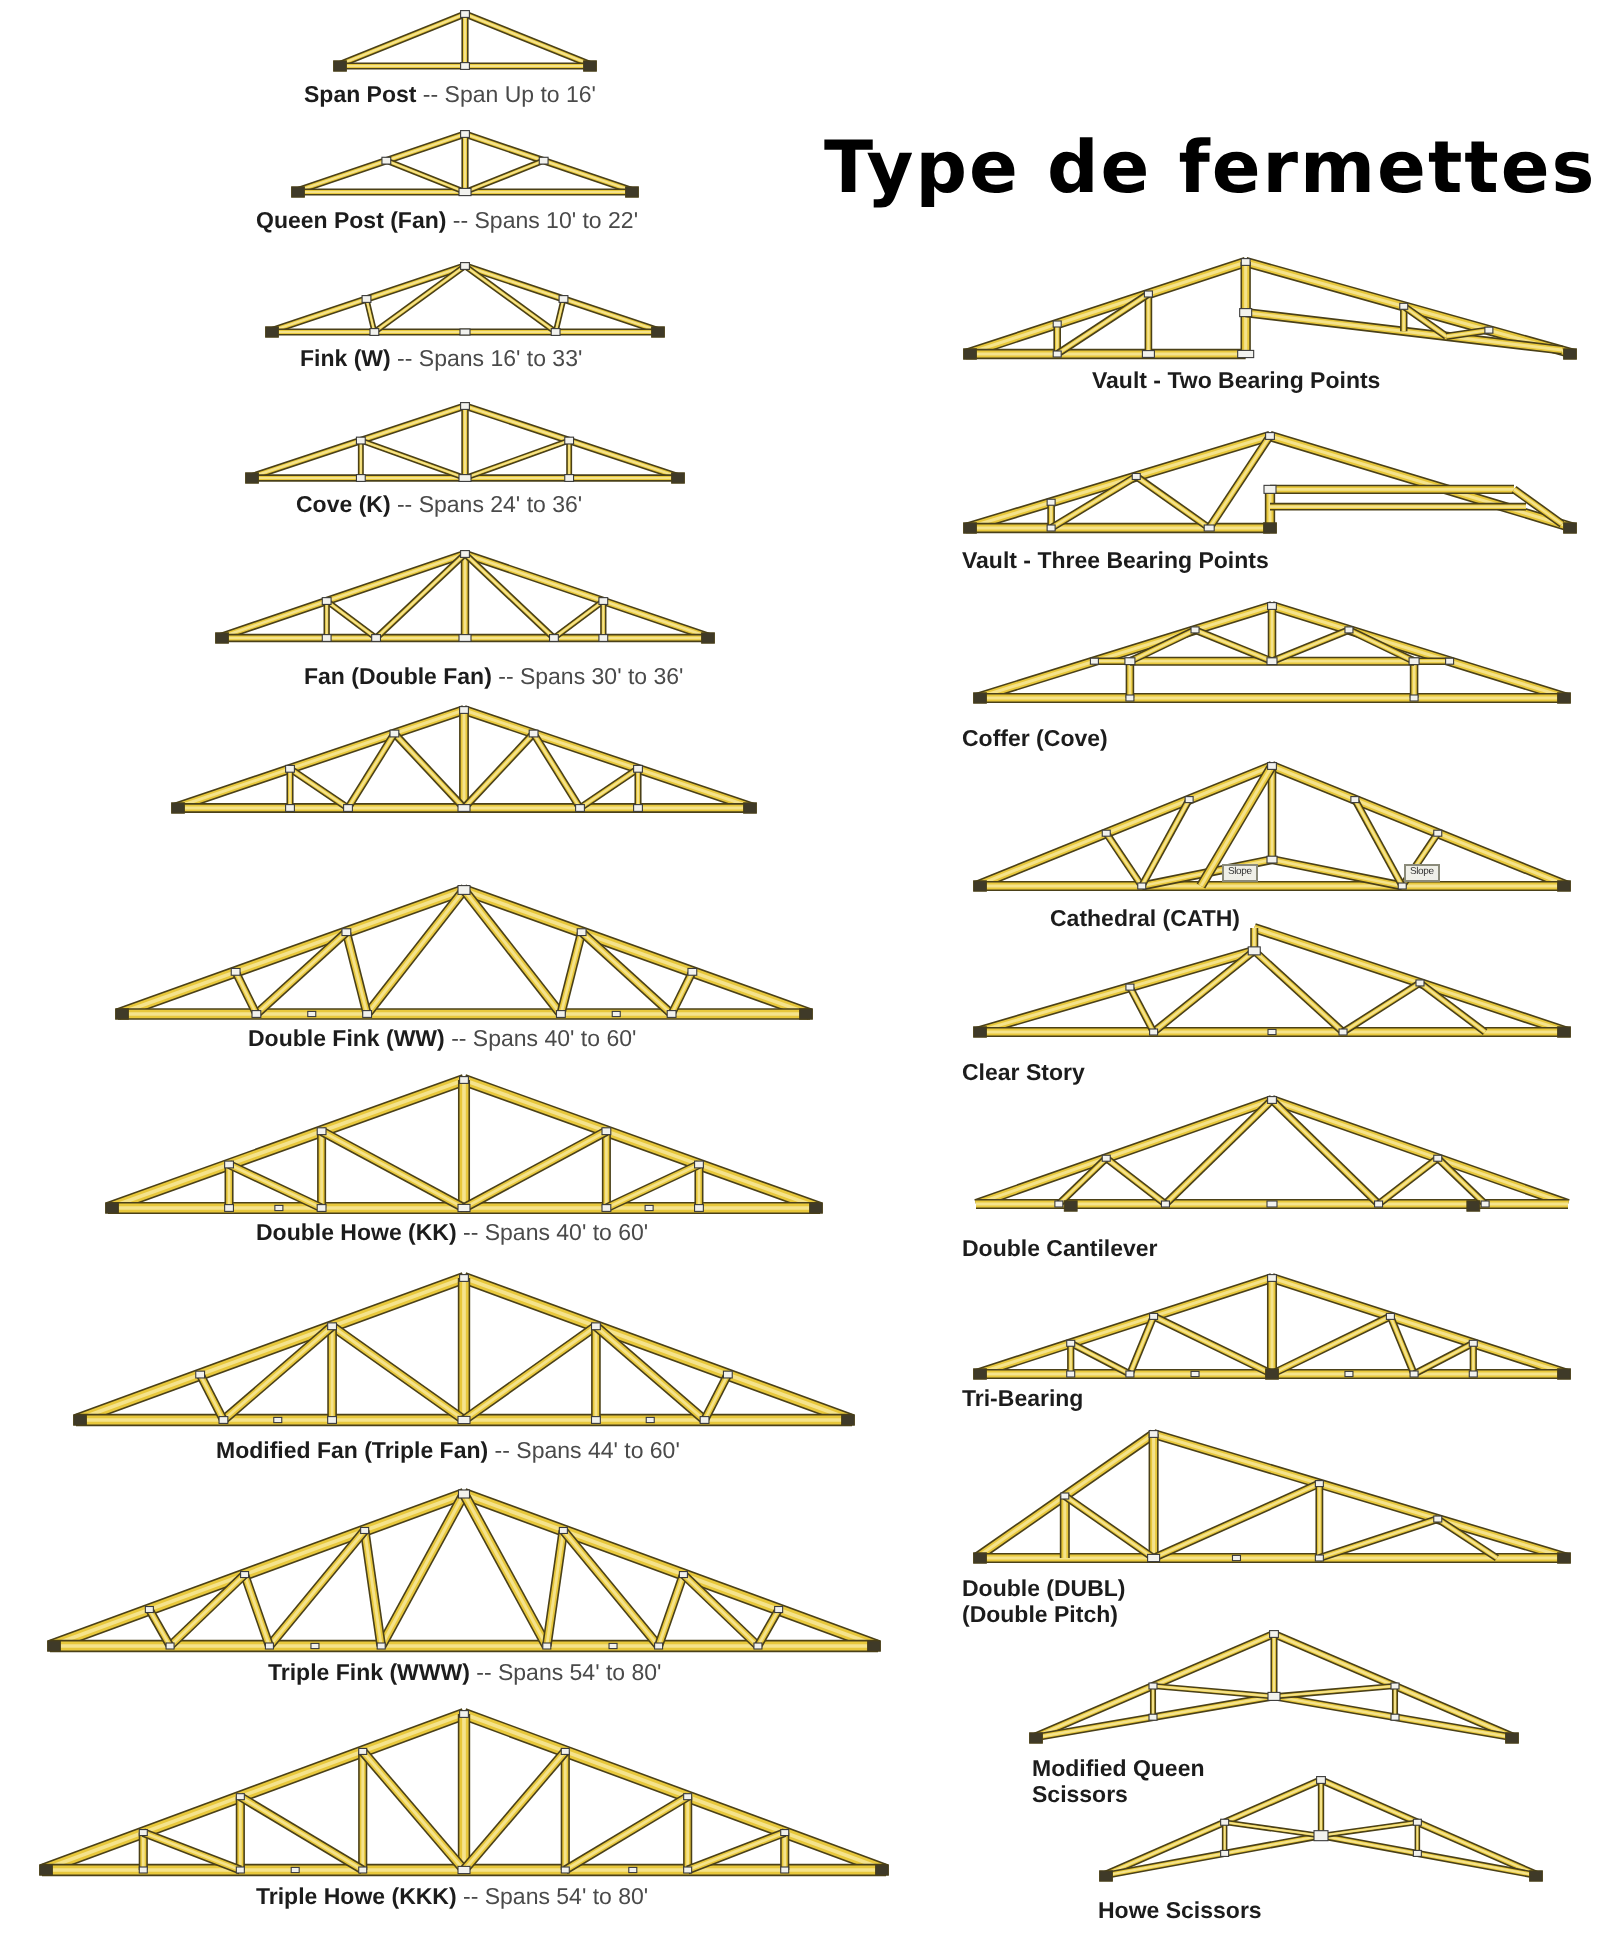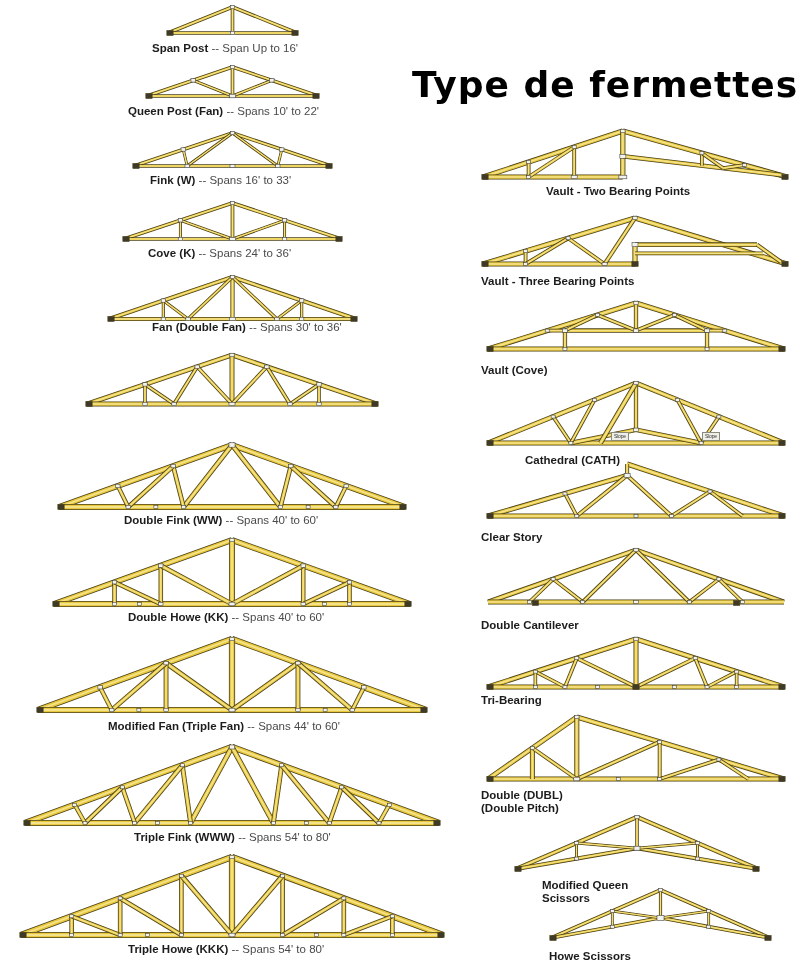--- a/index.html
+++ b/index.html
@@ -227,21 +227,21 @@
           <rect x="79.84" y="45.3" width="4.4" height="3.4" fill="#f2f2ee" stroke="#3a3a3a" stroke-width="0.55"></rect>
           <rect x="168.76000000000002" y="45.3" width="4.4" height="3.4" fill="#f2f2ee" stroke="#3a3a3a" stroke-width="0.55"></rect>
           <rect x="55.14" y="45.3" width="4.4" height="3.4" fill="#f2f2ee" stroke="#3a3a3a" stroke-width="0.55"></rect>
           <rect x="193.46" y="45.3" width="4.4" height="3.4" fill="#f2f2ee" stroke="#3a3a3a" stroke-width="0.55"></rect>
           <rect x="123.5" y="45.3" width="6" height="3.4" fill="#f2f2ee" stroke="#3a3a3a" stroke-width="0.55"></rect>
           <rect x="1.7999999999999998" y="44.4" width="6.4" height="5.2" fill="#3f3a28" stroke="#4a4018" stroke-width="0.5"></rect>
           <rect x="244.8" y="44.4" width="6.4" height="5.2" fill="#3f3a28" stroke="#4a4018" stroke-width="0.5"></rect>
         </g>
       </svg>
     </div>
-  <div class="caption" style="left:124px;top:321px;padding-left:28px;"><span class="nm">Fan (Double Fan)</span><span class="sp"> -- Spans 30' to 36'</span></div>
+  <div class="caption" style="left:124px;top:333px;padding-left:28px;"><span class="nm">Fan (Double Fan)</span><span class="sp"> -- Spans 30' to 36'</span></div>
 
   <div class="truss-cell" style="left:84px;top:350px;width:296px;height:59px;">
       <svg width="296" height="59" viewBox="0 0 296 59" class="truss-svg">
         <g>
           <line x1="3" y1="54" x2="148" y2="5" stroke="#4a4018" stroke-width="4.933333333333334" stroke-linecap="butt"></line>
           <line x1="3" y1="54" x2="148" y2="5" stroke="#e8c83c" stroke-width="3.3333333333333335" stroke-linecap="butt"></line>
           <line x1="3" y1="54" x2="148" y2="5" stroke="#f6e591" stroke-width="1.48" stroke-linecap="butt" opacity="0.95"></line>
           <line x1="148" y1="5" x2="293" y2="54" stroke="#4a4018" stroke-width="4.933333333333334" stroke-linecap="butt"></line>
           <line x1="148" y1="5" x2="293" y2="54" stroke="#e8c83c" stroke-width="3.3333333333333335" stroke-linecap="butt"></line>
           <line x1="148" y1="5" x2="293" y2="54" stroke="#f6e591" stroke-width="1.48" stroke-linecap="butt" opacity="0.95"></line>
@@ -757,21 +757,21 @@
           <rect x="148.5" y="30.899999999999995" width="5" height="3.4" fill="#f2f2ee" stroke="#3a3a3a" stroke-width="0.55"></rect>
           <rect x="77.46000000000001" y="30.899999999999995" width="5" height="3.4" fill="#f2f2ee" stroke="#3a3a3a" stroke-width="0.55"></rect>
           <rect x="219.54" y="30.899999999999995" width="5" height="3.4" fill="#f2f2ee" stroke="#3a3a3a" stroke-width="0.55"></rect>
           <rect x="77.96000000000001" y="49.5" width="4" height="3" fill="#f2f2ee" stroke="#3a3a3a" stroke-width="0.55"></rect>
           <rect x="220.04" y="49.5" width="4" height="3" fill="#f2f2ee" stroke="#3a3a3a" stroke-width="0.55"></rect>
           <rect x="1.7999999999999998" y="48.4" width="6.4" height="5.2" fill="#3f3a28" stroke="#4a4018" stroke-width="0.5"></rect>
           <rect x="293.8" y="48.4" width="6.4" height="5.2" fill="#3f3a28" stroke="#4a4018" stroke-width="0.5"></rect>
         </g>
       </svg>
     </div>
-  <div class="caption" style="left:481px;top:364px;"><span class="nm">Vault (Cove)</span></div>
+  <div class="caption" style="left:481px;top:364px;"><span class="nm">Coffer (Cove)</span></div>
 
   <div class="truss-cell" style="left:485px;top:378px;width:302px;height:70px;">
       <svg width="302" height="70" viewBox="0 0 302 70" class="truss-svg">
         <g>
           <line x1="3" y1="65" x2="151" y2="5" stroke="#4a4018" stroke-width="5.033333333333333" stroke-linecap="butt"></line>
           <line x1="3" y1="65" x2="151" y2="5" stroke="#e8c83c" stroke-width="3.433333333333333" stroke-linecap="butt"></line>
           <line x1="3" y1="65" x2="151" y2="5" stroke="#f6e591" stroke-width="1.51" stroke-linecap="butt" opacity="0.95"></line>
           <line x1="151" y1="5" x2="299" y2="65" stroke="#4a4018" stroke-width="5.033333333333333" stroke-linecap="butt"></line>
           <line x1="151" y1="5" x2="299" y2="65" stroke="#e8c83c" stroke-width="3.433333333333333" stroke-linecap="butt"></line>
           <line x1="151" y1="5" x2="299" y2="65" stroke="#f6e591" stroke-width="1.51" stroke-linecap="butt" opacity="0.95"></line>
@@ -1047,21 +1047,21 @@
           <rect x="61.5" y="45.1" width="4" height="3" fill="#f2f2ee" stroke="#3a3a3a" stroke-width="0.55"></rect>
           <rect x="182.5" y="29.5" width="4" height="3" fill="#f2f2ee" stroke="#3a3a3a" stroke-width="0.55"></rect>
           <rect x="182.5" y="45.1" width="4" height="3" fill="#f2f2ee" stroke="#3a3a3a" stroke-width="0.55"></rect>
           <rect x="121.8" y="3.3" width="4.4" height="3.4" fill="#f2f2ee" stroke="#3a3a3a" stroke-width="0.55"></rect>
           <rect x="121" y="34.2" width="6" height="4" fill="#f2f2ee" stroke="#3a3a3a" stroke-width="0.55"></rect>
           <rect x="1.7999999999999998" y="54.4" width="6.4" height="5.2" fill="#3f3a28" stroke="#4a4018" stroke-width="0.5"></rect>
           <rect x="239.8" y="54.4" width="6.4" height="5.2" fill="#3f3a28" stroke="#4a4018" stroke-width="0.5"></rect>
         </g>
       </svg>
     </div>
-  <div class="caption two-line" style="left:542px;top:879px;"><span class="nm">Modified Queen
+  <div class="caption two-line" style="left:516px;top:879px;"><span class="nm">Modified Queen
 Scissors</span></div>
 
   <div class="truss-cell" style="left:548px;top:885px;width:225px;height:58px;">
       <svg width="225" height="58" viewBox="0 0 225 58" class="truss-svg">
         <g>
           <line x1="3" y1="53" x2="112.5" y2="5" stroke="#4a4018" stroke-width="3.75" stroke-linecap="butt"></line>
           <line x1="3" y1="53" x2="112.5" y2="5" stroke="#e8c83c" stroke-width="2.15" stroke-linecap="butt"></line>
           <line x1="3" y1="53" x2="112.5" y2="5" stroke="#f6e591" stroke-width="1.125" stroke-linecap="butt" opacity="0.95"></line>
           <line x1="112.5" y1="5" x2="222" y2="53" stroke="#4a4018" stroke-width="3.75" stroke-linecap="butt"></line>
           <line x1="112.5" y1="5" x2="222" y2="53" stroke="#e8c83c" stroke-width="2.15" stroke-linecap="butt"></line>

